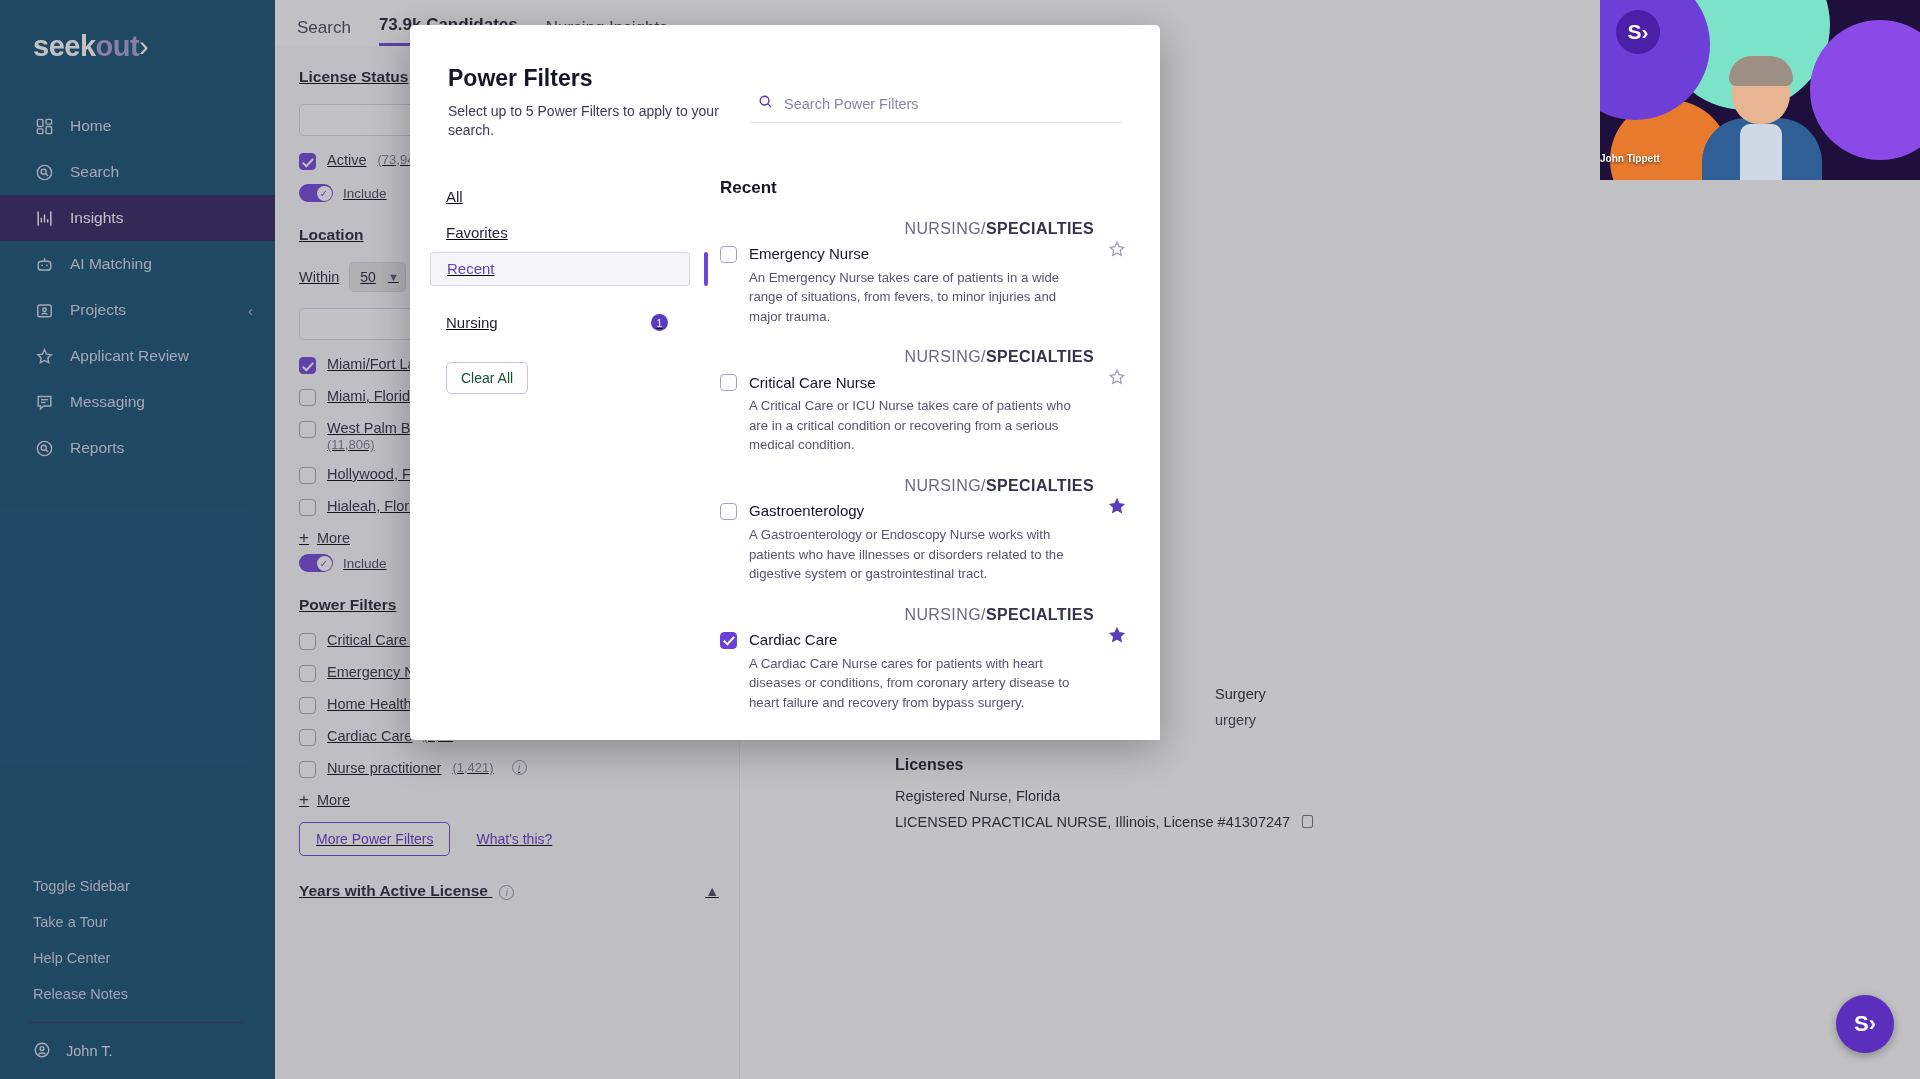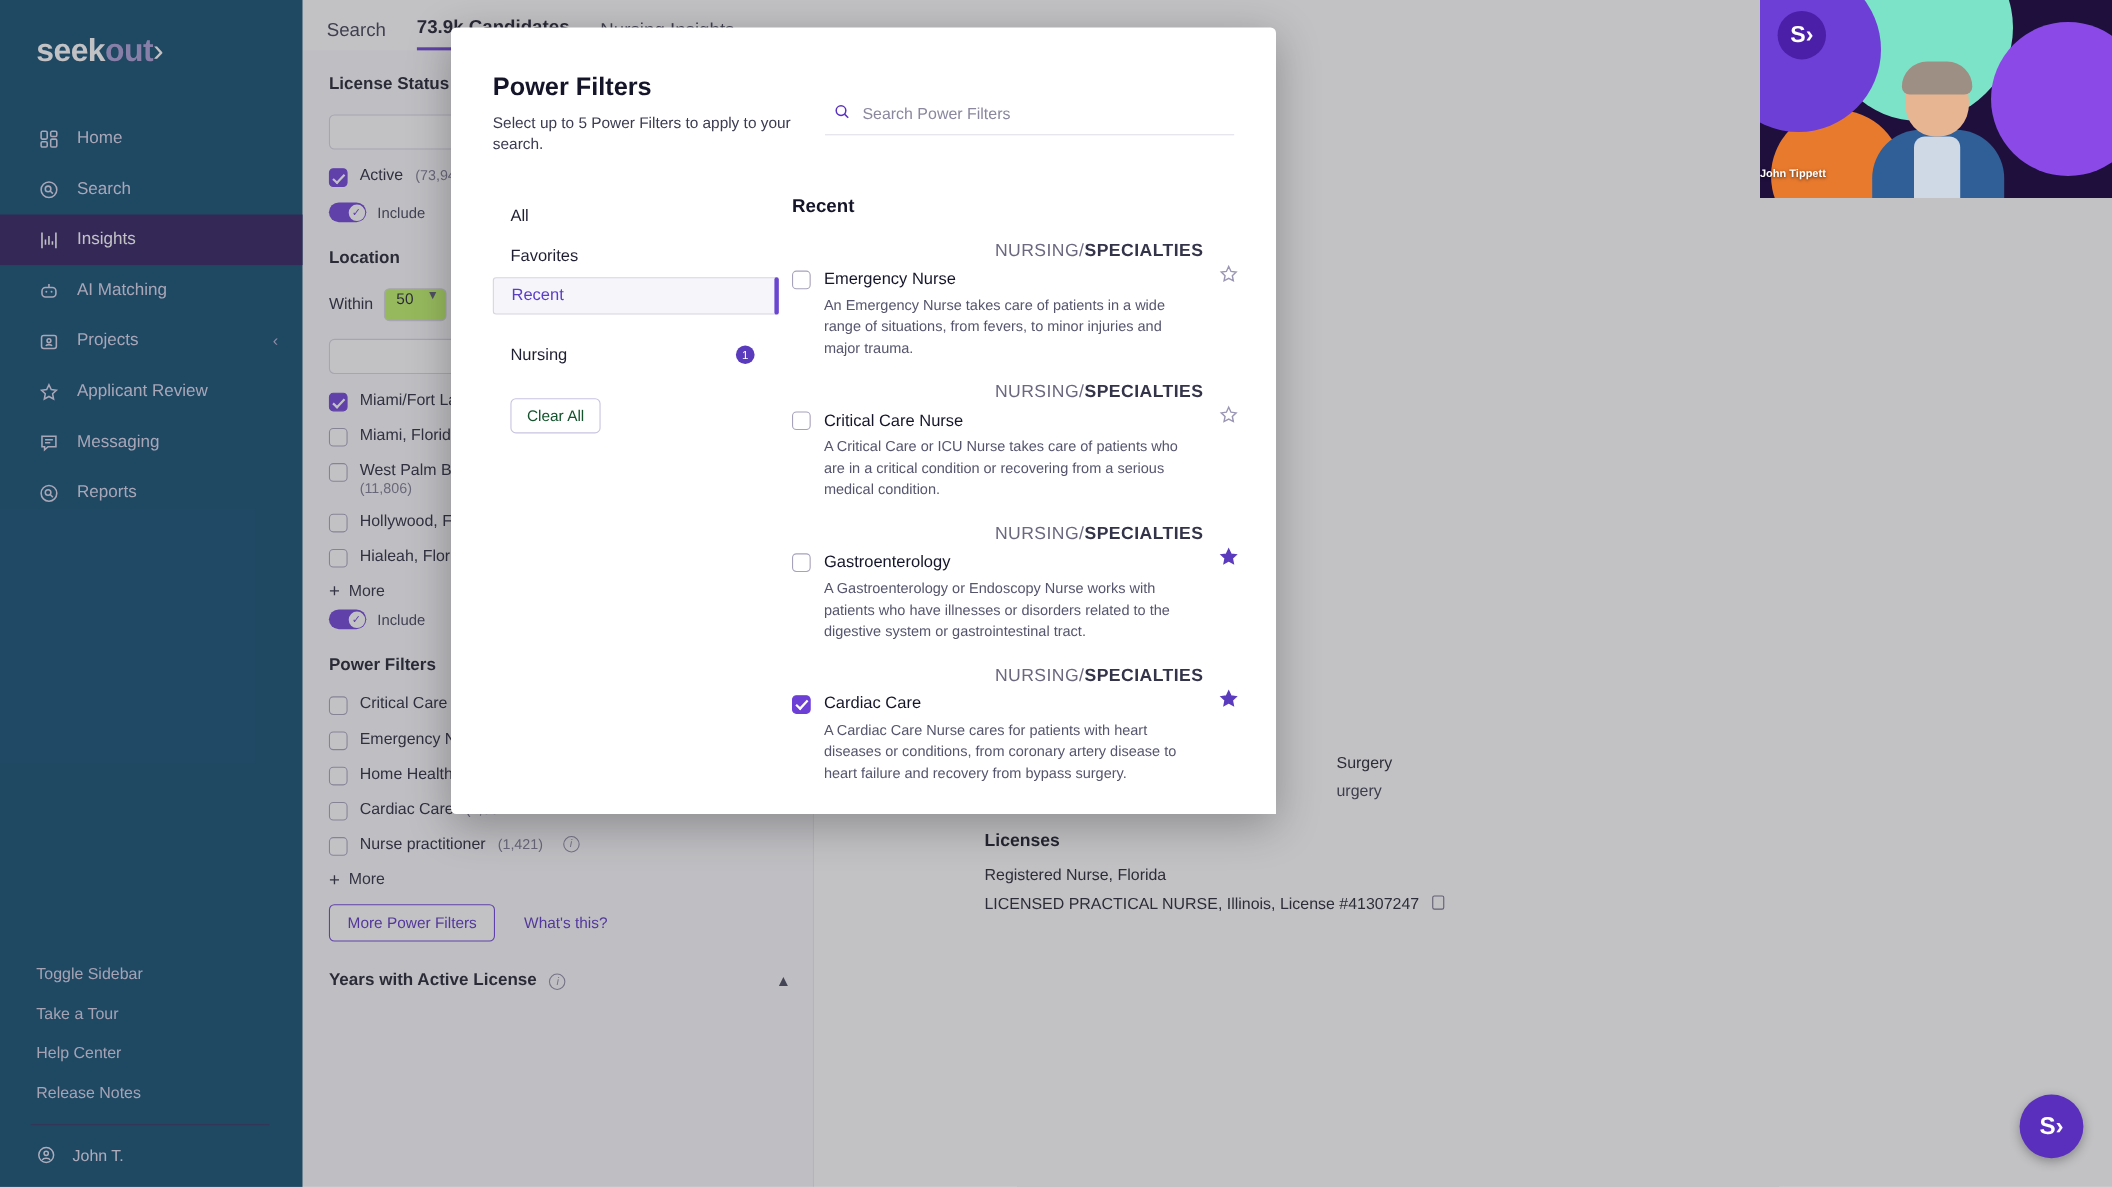--- a/index.html
+++ b/index.html
@@ -69,20 +69,21 @@
   .tab { font-size: 17px; color: #3d3d50; padding-bottom: 8px; cursor: pointer; }
   .tab.active { color: #1b1b2c; font-weight: 700; border-bottom: 3px solid #6b3fd4; }
 
   .filters {
     position: absolute; left: 0; top: 46px;
     width: 465px; bottom: 0;
     background: #fbfbfc;
     padding: 22px 20px 0 24px;
     border-right: 1px solid #eceaf1;
     overflow: hidden;
+    text-decoration: underline;
   }
   .f-sec-title { font-size: 15.5px; font-weight: 700; color: #1e1e2d; margin: 0 0 18px 0; }
   .f-add {
     border: 1px solid #d7d4e2; border-radius: 5px;
     height: 32px; line-height: 30px;
     font-size: 14px; color: #33334a; text-align: center;
     width: 100%; margin-bottom: 16px; background: #fff; cursor: pointer;
   }
   .f-row { display: flex; align-items: flex-start; gap: 11px; margin-bottom: 14px; font-size: 14.5px; color: #26263a; }
   .cbox {
@@ -102,22 +103,22 @@
     position: relative; cursor: pointer;
   }
   .toggle:after {
     content: "✓"; position: absolute; right: 1.5px; top: 1.5px;
     width: 15px; height: 15px; border-radius: 50%; background: #fff;
     color: #6d3fd6; font-size: 10px; line-height: 15px; text-align: center;
   }
   .toggle-lbl { font-size: 13.5px; color: #40405a; }
   .within-row { display: flex; align-items: center; gap: 10px; font-size: 14.5px; color: #26263a; margin-bottom: 16px; }
   .sel {
-    border: 1px solid #d7d4e2; border-radius: 5px; background: #bef264;
-    height: 30px; padding: 0 6px 0 10px; display: flex; gap: 12px;
+    border: 1px solid #d7d4e2; border-radius: 5px; background: #e5e5e5;
+    height: 30px; padding: 0 6px 0 10px; display: flex; align-items: center; gap: 12px;
     font-size: 14px; color: #1e1e2d; cursor: pointer;
   }
   .sel .cv { font-size: 11px; color: #55556e; }
   .more-row { display: flex; align-items: center; gap: 8px; font-size: 14.5px; color: #2a2a3e; margin: 2px 0 8px 0; cursor: pointer; }
   .plus { font-size: 17px; line-height: 14px; color: #2a2a3e; }
   .pf-btns { display: flex; align-items: center; gap: 26px; margin-top: 14px; }
   .btn-outline {
     border: 1px solid #6d3fd6; border-radius: 5px; background: #fff;
     color: #5a32c0; font-size: 14px; height: 34px; padding: 0 16px; cursor: pointer;
   }
@@ -157,21 +158,21 @@
     border-bottom: 1px solid #e2e0ea; padding: 0 8px; align-self: flex-start; margin-top: 20px;
   }
   .m-search svg { width: 15px; height: 15px; flex: 0 0 15px; }
   .m-search input {
     border: 0; outline: 0; font-size: 14.5px; color: #2c2c40;
     font-family: "Liberation Sans", sans-serif; width: 100%; background: transparent;
   }
   .m-search input::placeholder { color: #8b879e; }
 
   .m-body { display: flex; flex: 1; min-height: 0; padding: 20px 0 0 0; }
-  .m-nav { width: 300px; padding: 20px 0 0 38px; position: relative; }
+  .m-nav { width: 300px; padding: 20px 0 0 20px; position: relative; text-decoration: underline; }
   .m-nav-item {
     height: 34px; display: flex; align-items: center; justify-content: space-between;
     padding: 0 22px 0 16px; font-size: 15px; color: #1f1f33; cursor: pointer;
     border-radius: 3px; margin-bottom: 2px; width: 260px;
   }
   .m-nav-item.sel { color: #5a3ec8; background: #f6f5fa; }
   .m-nav-item.sel:after {
     content: ""; position: absolute; right: 2px; width: 4px; height: 34px;
     background: #6b46d0; border-radius: 2px;
   }

